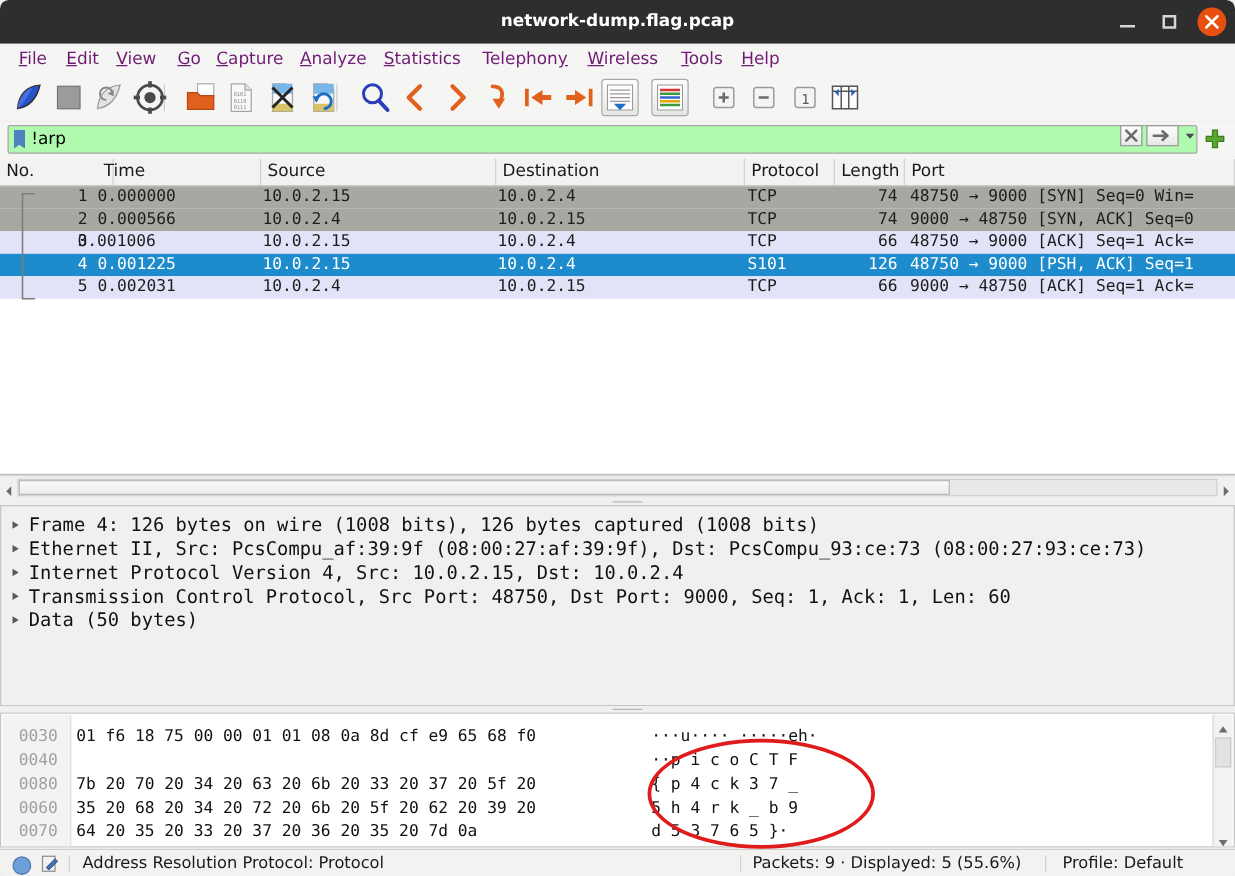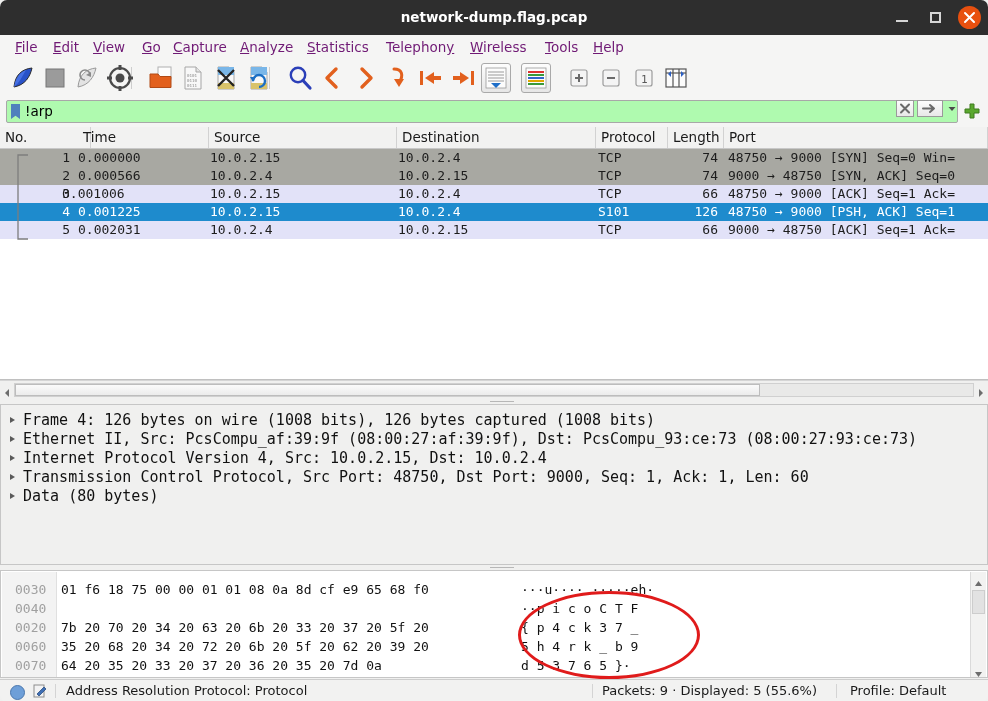--- a/index.html
+++ b/index.html
@@ -718,40 +718,40 @@
       <div class="detail-row" style="top: 44px; text-align: center;">
         <div class="detail-arrow"></div>
         <div class="detail-text">Internet Protocol Version 4, Src: 10.0.2.15, Dst: 10.0.2.4</div>
       </div>
       <div class="detail-row" style="top: 63px;">
         <div class="detail-arrow"></div>
         <div class="detail-text">Transmission Control Protocol, Src Port: 48750, Dst Port: 9000, Seq: 1, Ack: 1, Len: 60</div>
       </div>
       <div class="detail-row" style="top: 82px;">
         <div class="detail-arrow"></div>
-        <div class="detail-text">Data (80 bytes)</div>
+        <div class="detail-text">Data (50 bytes)</div>
       </div>
     </div>
 
   <div class="splitter" style="top:565px"></div>
 
   <div class="hexpane">
     <div class="hexpane-gutter"></div>
     <div id="hex-rows">
         <div class="hex-row" style="top: 9px; width: 970px;">
           <div class="hex-off">0030</div>
           <div class="hex-bytes">01 f6 18 75 00 00 01 01   08 0a 8d cf e9 65 68 f0</div>
           <div class="hex-ascii">···u···· ·····eh·</div>
         </div>
         <div class="hex-row" style="top: 28px; width: 970px;">
           <div class="hex-off">0040</div>
           <div class="hex-ascii">··p i c  o C T F</div>
         </div>
         <div class="hex-row" style="top: 47px; width: 970px;">
-          <div class="hex-off">0020</div>
+          <div class="hex-off">0080</div>
           <div class="hex-bytes">7b 20 70 20 34 20 63 20   6b 20 33 20 37 20 5f 20</div>
           <div class="hex-ascii">{ p 4 c  k 3 7 _</div>
         </div>
         <div class="hex-row" style="top: 66px; width: 970px;">
           <div class="hex-off">0060</div>
           <div class="hex-bytes">35 20 68 20 34 20 72 20   6b 20 5f 20 62 20 39 20</div>
           <div class="hex-ascii">5 h 4 r  k _ b 9</div>
         </div>
         <div class="hex-row" style="top: 85px; width: 970px;">
           <div class="hex-off">0070</div>

